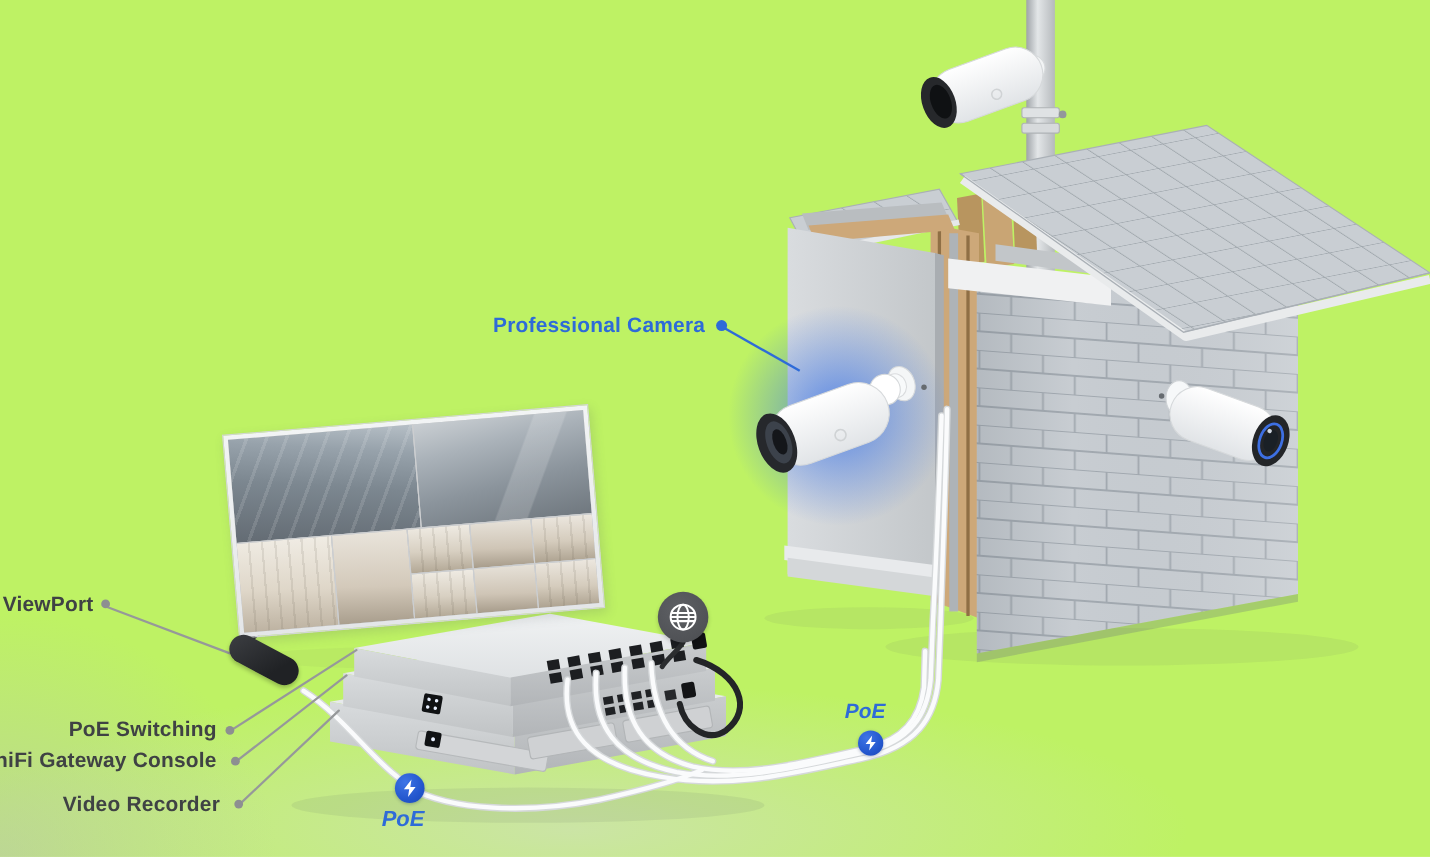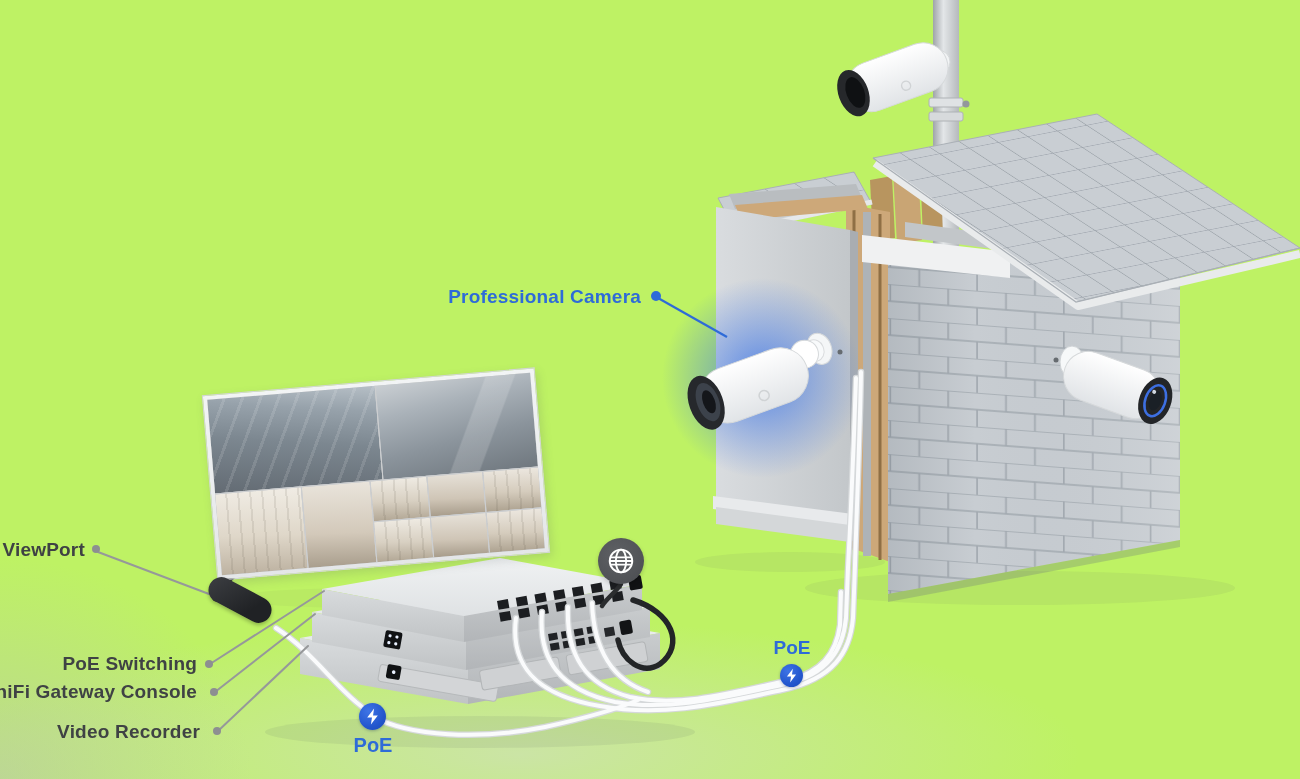--- a/index.html
+++ b/index.html
@@ -15,21 +15,21 @@
   .callout{position:absolute;font-weight:700;font-size:19px;line-height:22px;color:#3f4244;
            letter-spacing:.2px;white-space:nowrap;cursor:pointer;}
   .callout.blue{color:#2e6bd8;}
   .dot{position:absolute;border-radius:50%;background:#8d8f91;width:8px;height:8px;}
   .dot.blue{background:#2e6bd8;width:10px;height:10px;}
 
   
   .poe-badge{position:absolute;border-radius:50%;display:flex;align-items:center;justify-content:center;
     background:radial-gradient(circle at 35% 30%, #3e74e6, #2356cd 62%, #1c48b6);
     box-shadow:0 1px 3px rgba(20,40,90,.30);}
-  .poe-text{position:absolute;font-weight:700;color:#2e6bd8;text-align:center;}
+  .poe-text{position:absolute;font-weight:700;color:#2e6bd8;font-style:italic;}
   .globe{position:absolute;left:598px;top:538px;width:46px;height:46px;border-radius:50%;
     background:radial-gradient(circle at 40% 35%, #5e6064, #4a4c50);
     display:flex;align-items:center;justify-content:center;box-shadow:0 2px 4px rgba(0,0,0,.18);}
 
   
   .monitor{position:absolute;left:209px;top:381px;width:332px;height:184px;
     transform:rotate(-4.8deg);background:linear-gradient(180deg,#f2f4f5,#e4e6e8);
     border:1px solid #d2d5d7;box-shadow:2px 4px 10px rgba(80,86,92,.18);}
   .screen{position:absolute;inset:4px;background:#c2c5c7;overflow:hidden;}
   .feed{position:absolute;outline:1px solid #ccced0;overflow:hidden;}

